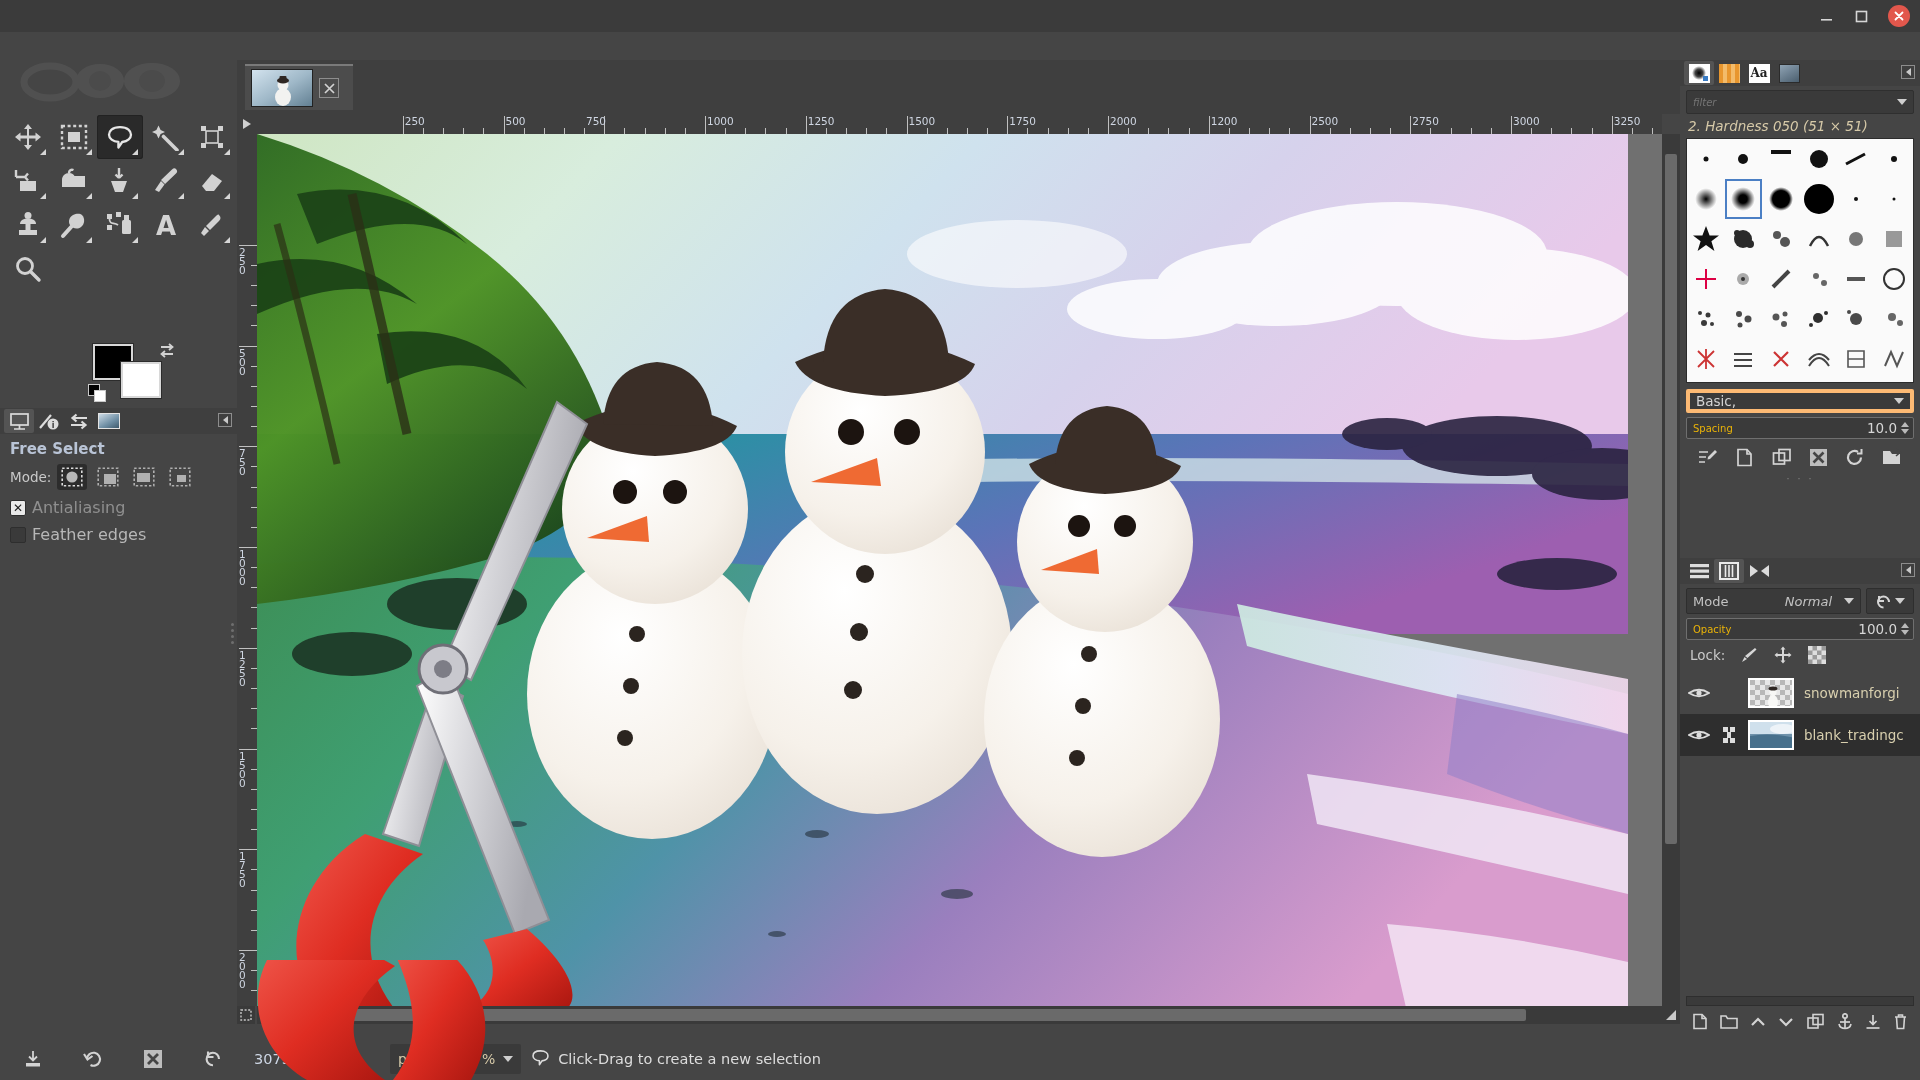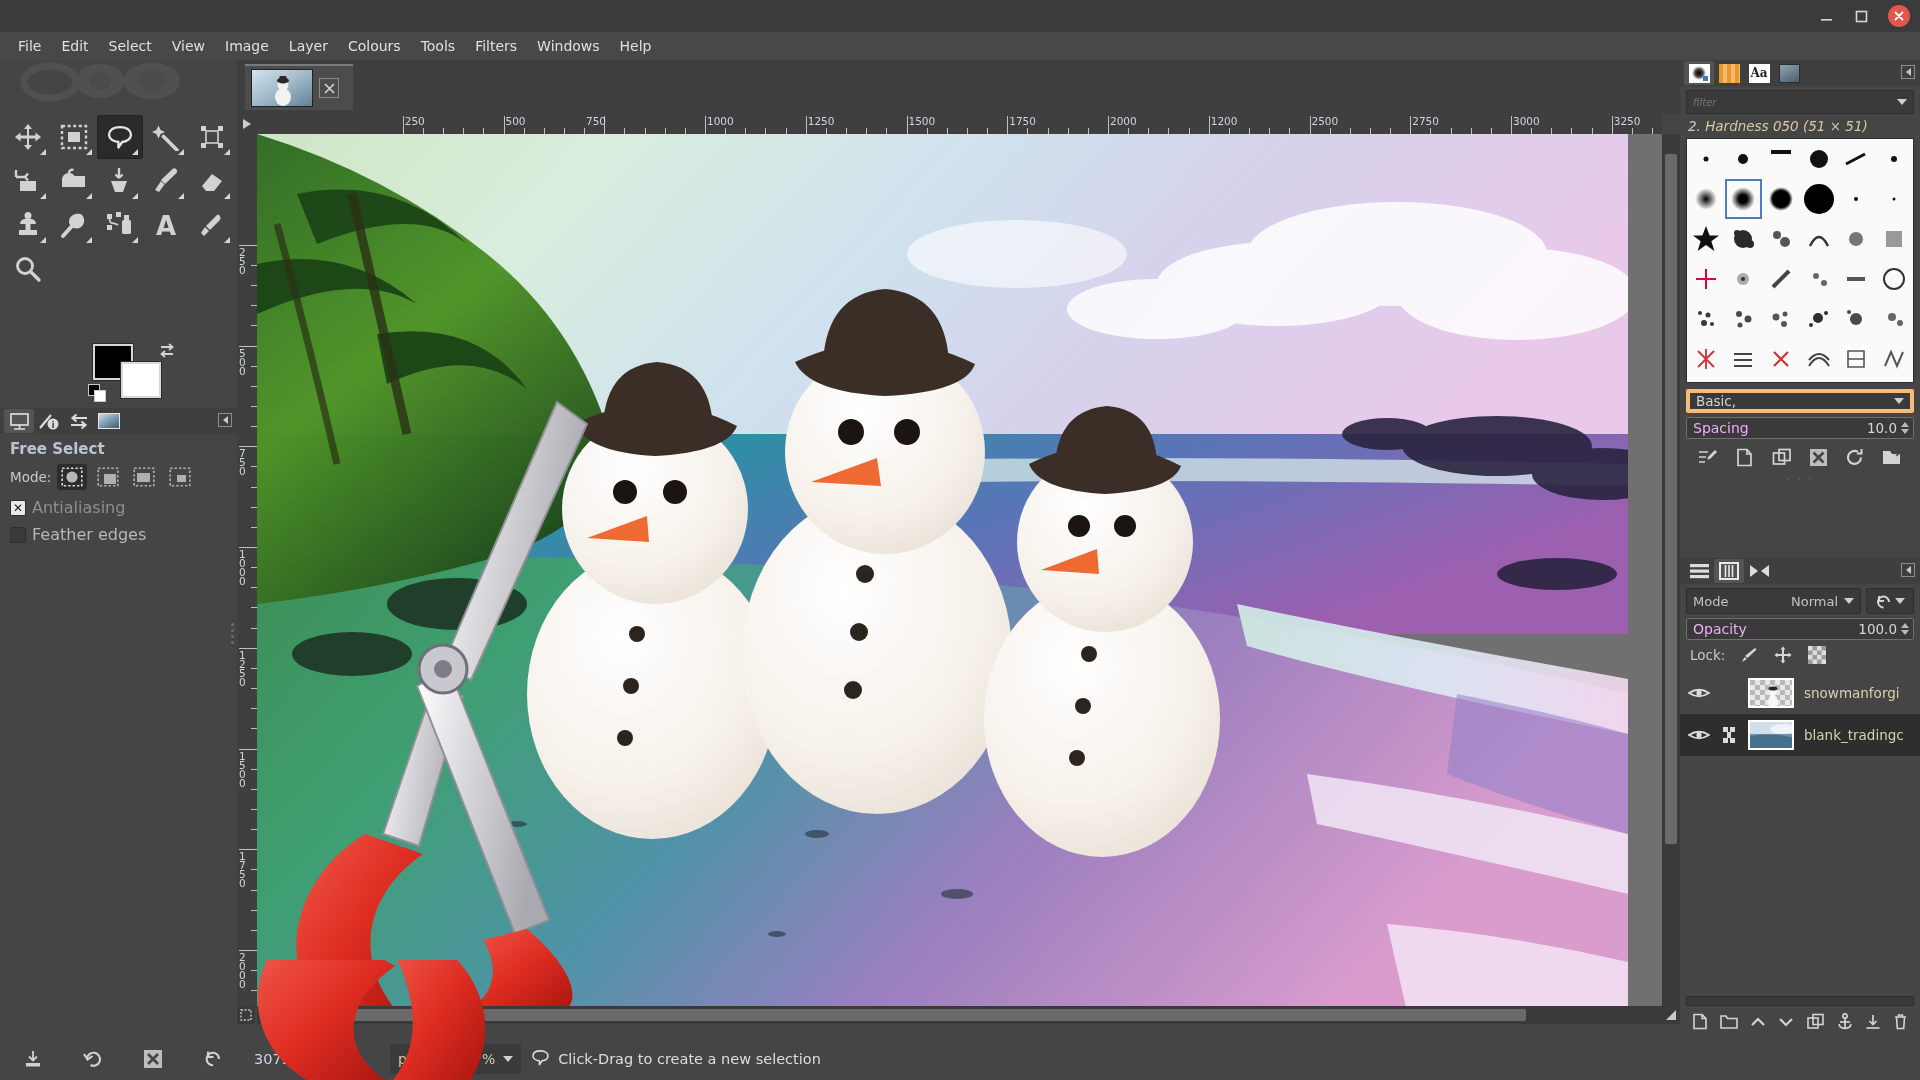--- a/index.html
+++ b/index.html
@@ -167,35 +167,35 @@
   .bcell { display: flex; align-items: center; justify-content: center; position: relative;}
   .bcell.sel { outline: 2px solid #4b7fc4; outline-offset: -2px; }
 
   .combo { margin: 6px 6px 0 6px; height: 24px; background: #3a3a3a; border: 4px solid #fdba74;
     display:flex; align-items:center; padding: 0 6px; justify-content: space-between; border-radius: 2px;}
   .combo .cv { font-size: 13.5px; color: #d4d4d4; }
   .chev { width: 0; height: 0; border-left: 5px solid transparent; border-right: 5px solid transparent;
     border-top: 6px solid #cfcfcf; }
   .spin { margin: 4px 6px 0 6px; height: 22px; background: #3a3a3a; border: 1px solid #6f6f6f;
     display: flex; align-items: center; padding: 0 4px 0 6px; justify-content: space-between; border-radius: 2px;}
-  .spin .sl { font-size: 14px; color: #f0abfc; }
+  .spin .sl { font-size: 10px; color: #eab308; }
   .spin .sr { font-size: 13.5px; color: #d7d7d7; }
   .spinarrows { display: flex; flex-direction: column; margin-left: 4px; }
   .spinarrows i { display:block; width:0;height:0;border-left:4px solid transparent;border-right:4px solid transparent; }
   .spinarrows i.up { border-bottom: 5px solid #b9b9b9; margin-bottom: 2px;}
   .spinarrows i.dn { border-top: 5px solid #b9b9b9; }
 
   .iconrow { display: flex; align-items: center; justify-content: space-around; padding: 7px 10px; }
   .iconrow .ib { width: 24px; height: 22px; display:flex;align-items:center;justify-content:center;}
   .dots { text-align: center; color: #7d7d7d; font-size: 11px; letter-spacing: 2px; line-height: 8px; padding-bottom: 4px;}
 
   .layersec { position: absolute; left: 0; right: 0; top: 498px; bottom: 0; }
   .lrow { display: flex; align-items: center; margin: 4px 6px 0 6px; height: 26px; background: #3a3a3a;
     border: 1px solid #2e2e2e; border-radius: 2px; padding: 0 6px; justify-content: space-between;}
-  .modebox { display:flex; align-items:center; gap: 6px; }
+  .modebox { display:flex; align-items:center; gap: 12px; font-style: italic; }
   .revertbtn { width: 48px; height: 26px; background: #3a3a3a; border: 1px solid #2e2e2e; border-radius: 2px;
     display:flex;align-items:center;justify-content:center;gap:3px; margin-left: 5px;}
   .locks { display: flex; align-items: center; gap: 14px; padding: 6px 10px; }
   .locks .lk { width: 20px; height: 18px; display:flex;align-items:center;justify-content:center;}
   .layerlist { margin: 2px 0 0 0; }
   .layer { display: flex; align-items: center; height: 42px; padding: 0 8px; gap: 10px; }
   .layer.sel { background: #2e2e2e; }
   .layer .eye { width: 22px; display:flex;align-items:center;justify-content:center;}
   .layer .chain { width: 18px; display:flex;align-items:center;justify-content:center;}
   .layer .lthumb { width: 46px; height: 30px; border: 2px solid #fff; background: #888; overflow: hidden; position: relative;}
@@ -237,33 +237,20 @@
           </svg>
       </div>
       <div class="closebtn">
         <svg width="12" height="12" viewBox="0 0 12 12">
             <path d="M2.5 2.5 L9.5 9.5 M9.5 2.5 L2.5 9.5" stroke="#ffffff" stroke-width="1.8" stroke-linecap="round"></path>
           </svg>
       </div>
     </div>
   </div>
 
-  <div class="menubar">
-    <div class="menuitem">File</div>
-    <div class="menuitem">Edit</div>
-    <div class="menuitem">Select</div>
-    <div class="menuitem">View</div>
-    <div class="menuitem">Image</div>
-    <div class="menuitem">Layer</div>
-    <div class="menuitem">Colours</div>
-    <div class="menuitem">Tools</div>
-    <div class="menuitem">Filters</div>
-    <div class="menuitem">Windows</div>
-    <div class="menuitem">Help</div>
-  </div>
 
   <div class="toolbox">
 
     <div class="tb-logo">
       <svg width="215" height="42" viewBox="0 0 215 42">
         <ellipse cx="38" cy="22" rx="26" ry="16" fill="none" stroke="#6a6a6a" stroke-width="7"></ellipse>
         <ellipse cx="88" cy="21" rx="24" ry="17" fill="#6a6a6a"></ellipse>
         <ellipse cx="88" cy="21" rx="11" ry="10" fill="#585858"></ellipse>
         <ellipse cx="140" cy="21" rx="28" ry="18" fill="#6a6a6a"></ellipse>
         <ellipse cx="140" cy="21" rx="13" ry="11" fill="#585858"></ellipse>

